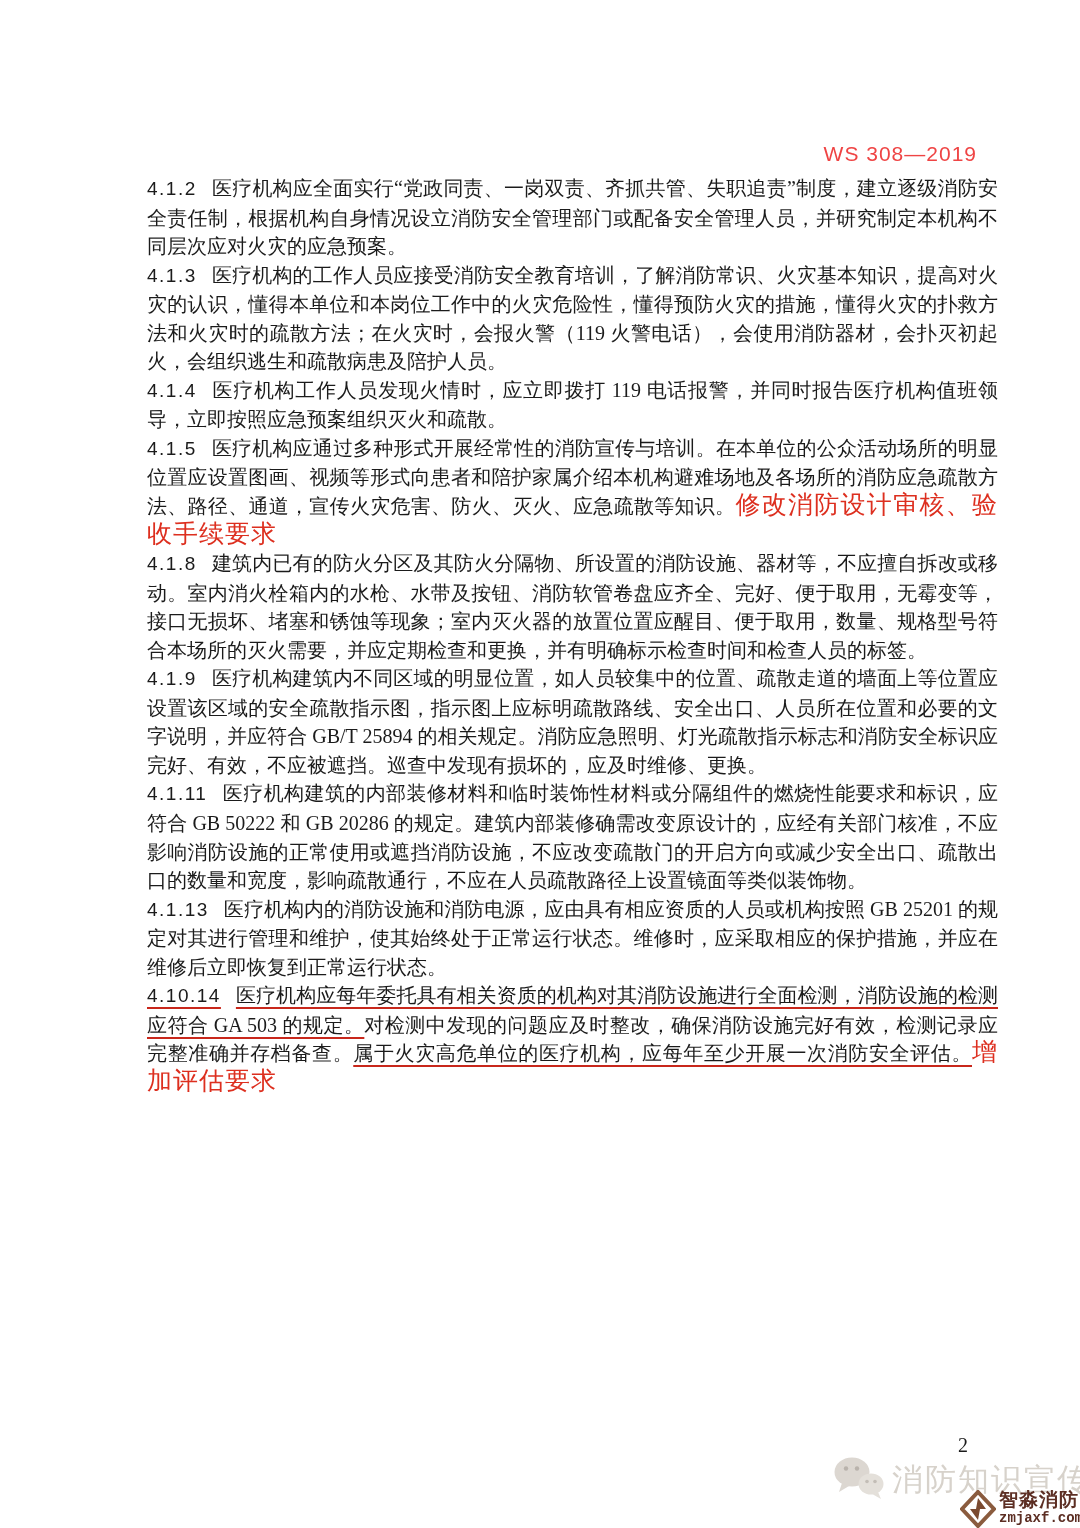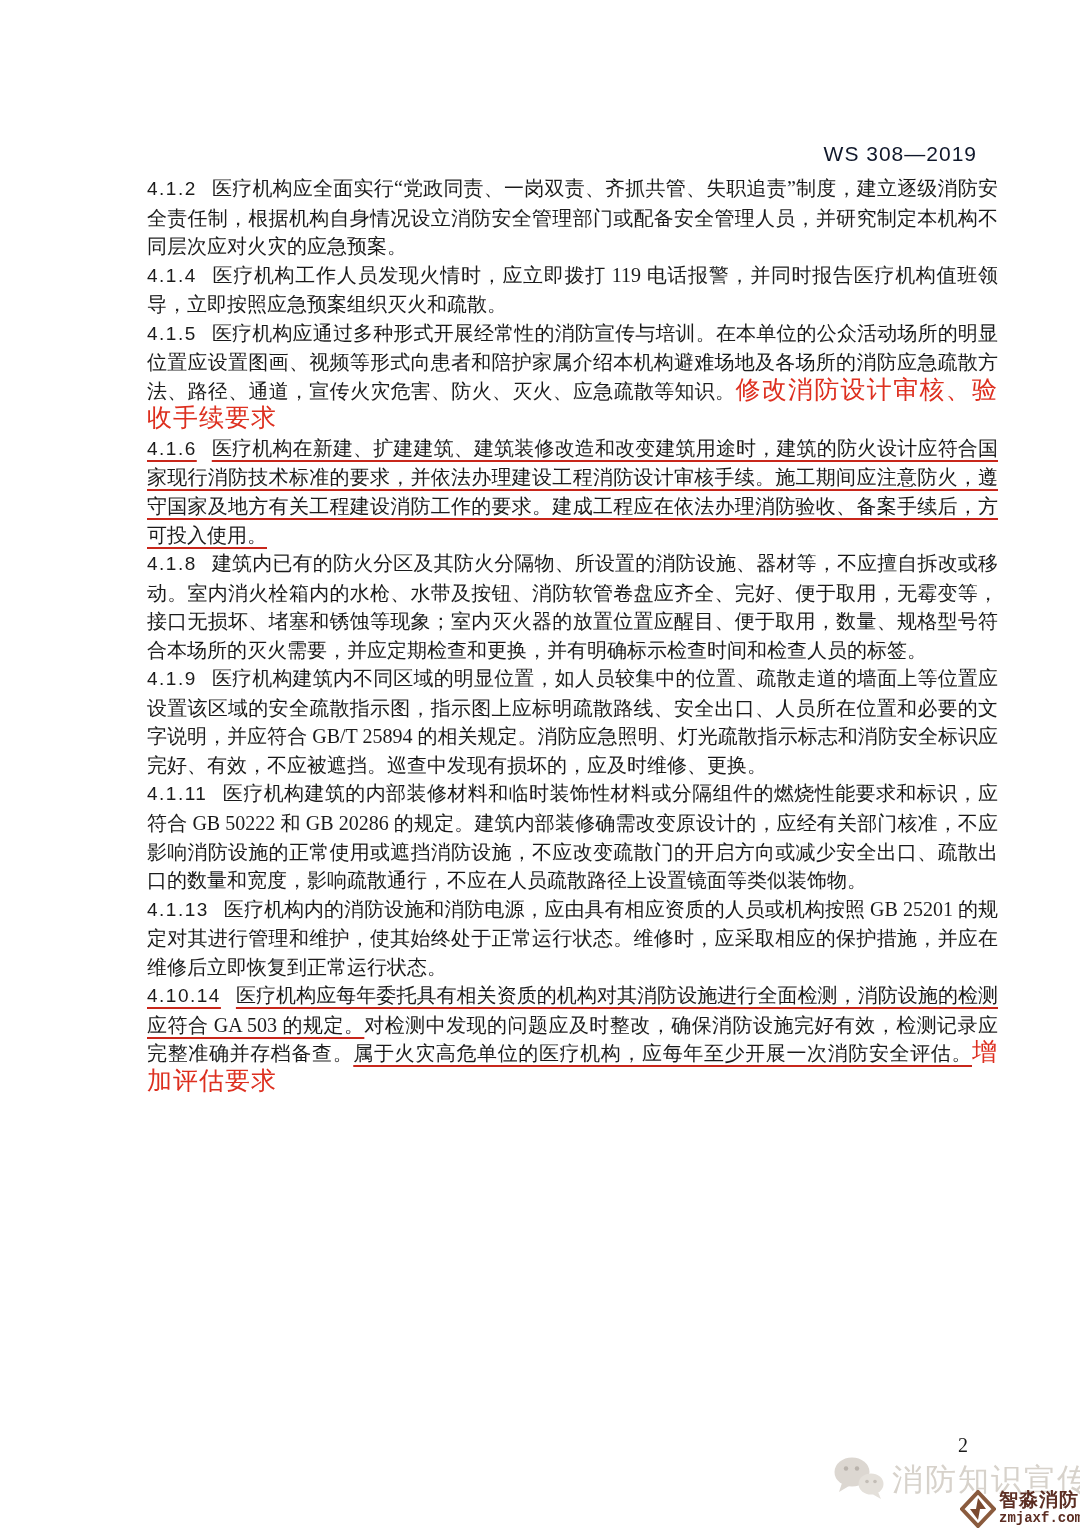--- a/index.html
+++ b/index.html
@@ -5,21 +5,21 @@
   html,body { margin:0; padding:0; background:#ffffff; }
   .page {
     position:relative; width:1080px; height:1528px; margin:0 auto;
     background:#ffffff; overflow:hidden;
     font-family:"Liberation Serif","DejaVu Serif",serif;
     color:#1b1b1b;
   }
   .doc-header {
     position:absolute; top:142px; right:103px;
     font-family:"Liberation Sans","DejaVu Sans",sans-serif;
-    font-size:21px; letter-spacing:1px; color:#0f172a;
+    font-size:21px; letter-spacing:1px; color:#ef4444;
   }
   .content {
     position:absolute; top:174px; left:127px; width:851px;
     font-size:20px; line-height:28.55px;
     text-align:justify; text-align-last:left;margin-left:20px;
   }
   .clause { margin:0; }
   .seg-num, .seg-num-u {
     font-family:"Liberation Sans","DejaVu Sans",sans-serif;
     font-size:19px; letter-spacing:1.5px; padding-right:15px;
@@ -62,23 +62,23 @@
 </head>
 <body>
 
 <div class="page">
 
   <div class="doc-header">WS 308—2019</div>
 
   <div class="content" id="clauses">
 
   <p class="clause"><span class="seg-num">4.1.2</span><span class="seg-n">医疗机构应全面实行“党政同责、一岗双责、齐抓共管、失职追责”制度，建立逐级消防安全责任制，根据机构自身情况设立消防安全管理部门或配备安全管理人员，并研究制定本机构不同层次应对火灾的应急预案。</span></p>
+      <p class="clause"><span class="seg-num">4.1.3</span><span class="seg-n">医疗机构的工作人员应接受消防安全教育培训，了解消防常识、火灾基本知识，提高对火灾的认识，懂得本单位和本岗位工作中的火灾危险性，懂得预防火灾的措施，懂得火灾的扑救方法和火灾时的疏散方法；在火灾时，会报火警（119 火警电话），会使用消防器材，会扑灭初起火，会组织逃生和疏散病患及陪护人员。</span></p>
       <p class="clause"><span class="seg-num">4.1.4</span><span class="seg-n">医疗机构工作人员发现火情时，应立即拨打 119 电话报警，并同时报告医疗机构值班领导，立即按照应急预案组织灭火和疏散。</span></p>
       <p class="clause"><span class="seg-num">4.1.5</span><span class="seg-n">医疗机构应通过多种形式开展经常性的消防宣传与培训。在本单位的公众活动场所的明显位置应设置图画、视频等形式向患者和陪护家属介绍本机构避难场地及各场所的消防应急疏散方法、路径、通道，宣传火灾危害、防火、灭火、应急疏散等知识。</span><span class="seg-red">修改消防设计审核、验收手续要求</span></p>
-      <p class="clause"><span class="seg-num-u">4.1.6</span><span class="seg-u">医疗机构在新建、扩建建筑、建筑装修改造和改变建筑用途时，建筑的防火设计应符合国家现行消防技术标准的要求，并依法办理建设工程消防设计审核手续。施工期间应注意防火，遵守国家及地方有关工程建设消防工作的要求。建成工程应在依法办理消防验收、备案手续后，方可投入使用。</span></p>
       <p class="clause"><span class="seg-num">4.1.8</span><span class="seg-n">建筑内已有的防火分区及其防火分隔物、所设置的消防设施、器材等，不应擅自拆改或移动。室内消火栓箱内的水枪、水带及按钮、消防软管卷盘应齐全、完好、便于取用，无霉变等，接口无损坏、堵塞和锈蚀等现象；室内灭火器的放置位置应醒目、便于取用，数量、规格型号符合本场所的灭火需要，并应定期检查和更换，并有明确标示检查时间和检查人员的标签。</span></p>
       <p class="clause"><span class="seg-num">4.1.9</span><span class="seg-n">医疗机构建筑内不同区域的明显位置，如人员较集中的位置、疏散走道的墙面上等位置应设置该区域的安全疏散指示图，指示图上应标明疏散路线、安全出口、人员所在位置和必要的文字说明，并应符合 GB/T 25894 的相关规定。消防应急照明、灯光疏散指示标志和消防安全标识应完好、有效，不应被遮挡。巡查中发现有损坏的，应及时维修、更换。</span></p>
       <p class="clause"><span class="seg-num">4.1.11</span><span class="seg-n">医疗机构建筑的内部装修材料和临时装饰性材料或分隔组件的燃烧性能要求和标识，应符合 GB 50222 和 GB 20286 的规定。建筑内部装修确需改变原设计的，应经有关部门核准，不应影响消防设施的正常使用或遮挡消防设施，不应改变疏散门的开启方向或减少安全出口、疏散出口的数量和宽度，影响疏散通行，不应在人员疏散路径上设置镜面等类似装饰物。</span></p>
       <p class="clause"><span class="seg-num">4.1.13</span><span class="seg-n">医疗机构内的消防设施和消防电源，应由具有相应资质的人员或机构按照 GB 25201 的规定对其进行管理和维护，使其始终处于正常运行状态。维修时，应采取相应的保护措施，并应在维修后立即恢复到正常运行状态。</span></p>
       <p class="clause"><span class="seg-num-u">4.10.14</span><span class="seg-u">医疗机构应每年委托具有相关资质的机构对其消防设施进行全面检测，消防设施的检测应符合 GA 503 的规定。</span><span class="seg-n">对检测中发现的问题应及时整改，确保消防设施完好有效，检测记录应完整准确并存档备查。</span><span class="seg-u">属于火灾高危单位的医疗机构，应每年至少开展一次消防安全评估。</span><span class="seg-red">增加评估要求</span></p>
     </div>
 
   <div class="page-number">2</div>
 
   <div class="wm-gray">

